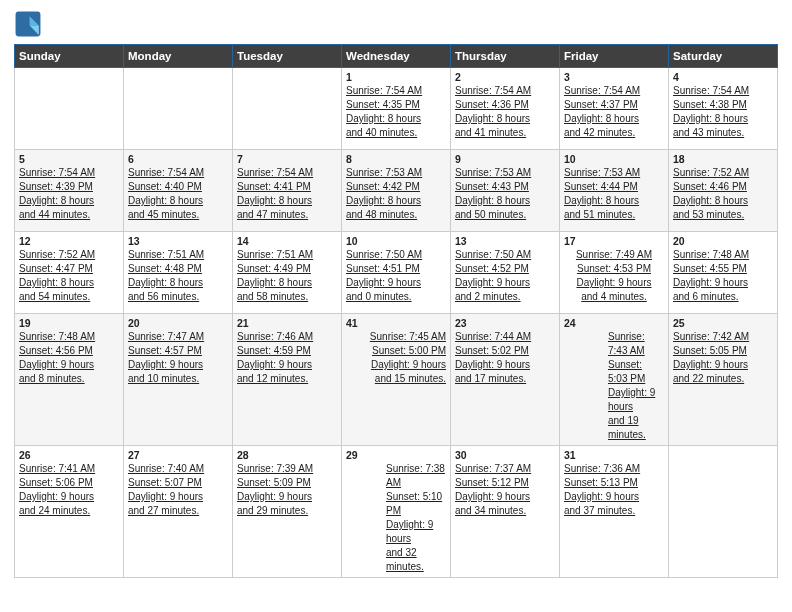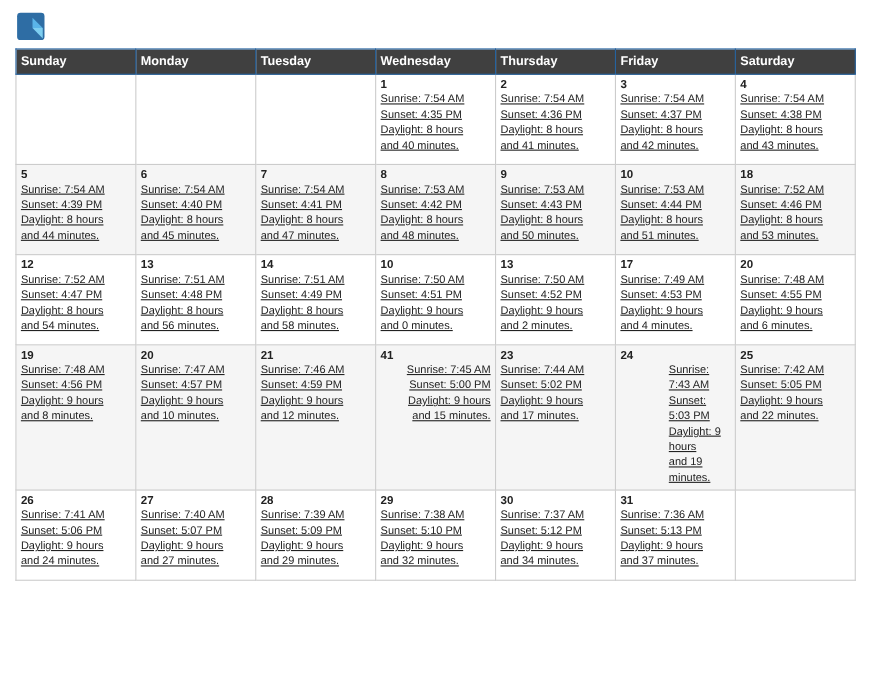--- a/index.html
+++ b/index.html
@@ -244,21 +244,21 @@
           </td>
           <td>
             <div class="day-num">13</div>
             <div class="day-info" style="white-space: pre-line;">Sunrise: 7:50 AM
 Sunset: 4:52 PM
 Daylight: 9 hours
 and 2 minutes.</div>
           </td>
           <td>
             <div class="day-num">17</div>
-            <div class="day-info" style="white-space: pre-line;">Sunrise: 7:49 AM
+            <div class="day-info" style="white-space: pre-line; text-align: center;">Sunrise: 7:49 AM
 Sunset: 4:53 PM
 Daylight: 9 hours
 and 4 minutes.</div>
           </td>
           <td>
             <div class="day-num">20</div>
             <div class="day-info" style="white-space: pre-line;">Sunrise: 7:48 AM
 Sunset: 4:55 PM
 Daylight: 9 hours
 and 6 minutes.</div>
@@ -332,21 +332,21 @@
           </td>
           <td>
             <div class="day-num">28</div>
             <div class="day-info" style="white-space: pre-line;">Sunrise: 7:39 AM
 Sunset: 5:09 PM
 Daylight: 9 hours
 and 29 minutes.</div>
           </td>
           <td>
             <div class="day-num">29</div>
-            <div class="day-info" style="white-space: pre-line;">Sunrise: 7:38 AM
+            <div class="day-info" style="white-space: pre-line; margin-left: 40px;">Sunrise: 7:38 AM
 Sunset: 5:10 PM
 Daylight: 9 hours
 and 32 minutes.</div>
           </td>
           <td>
             <div class="day-num">30</div>
             <div class="day-info" style="white-space: pre-line;">Sunrise: 7:37 AM
 Sunset: 5:12 PM
 Daylight: 9 hours
 and 34 minutes.</div>

